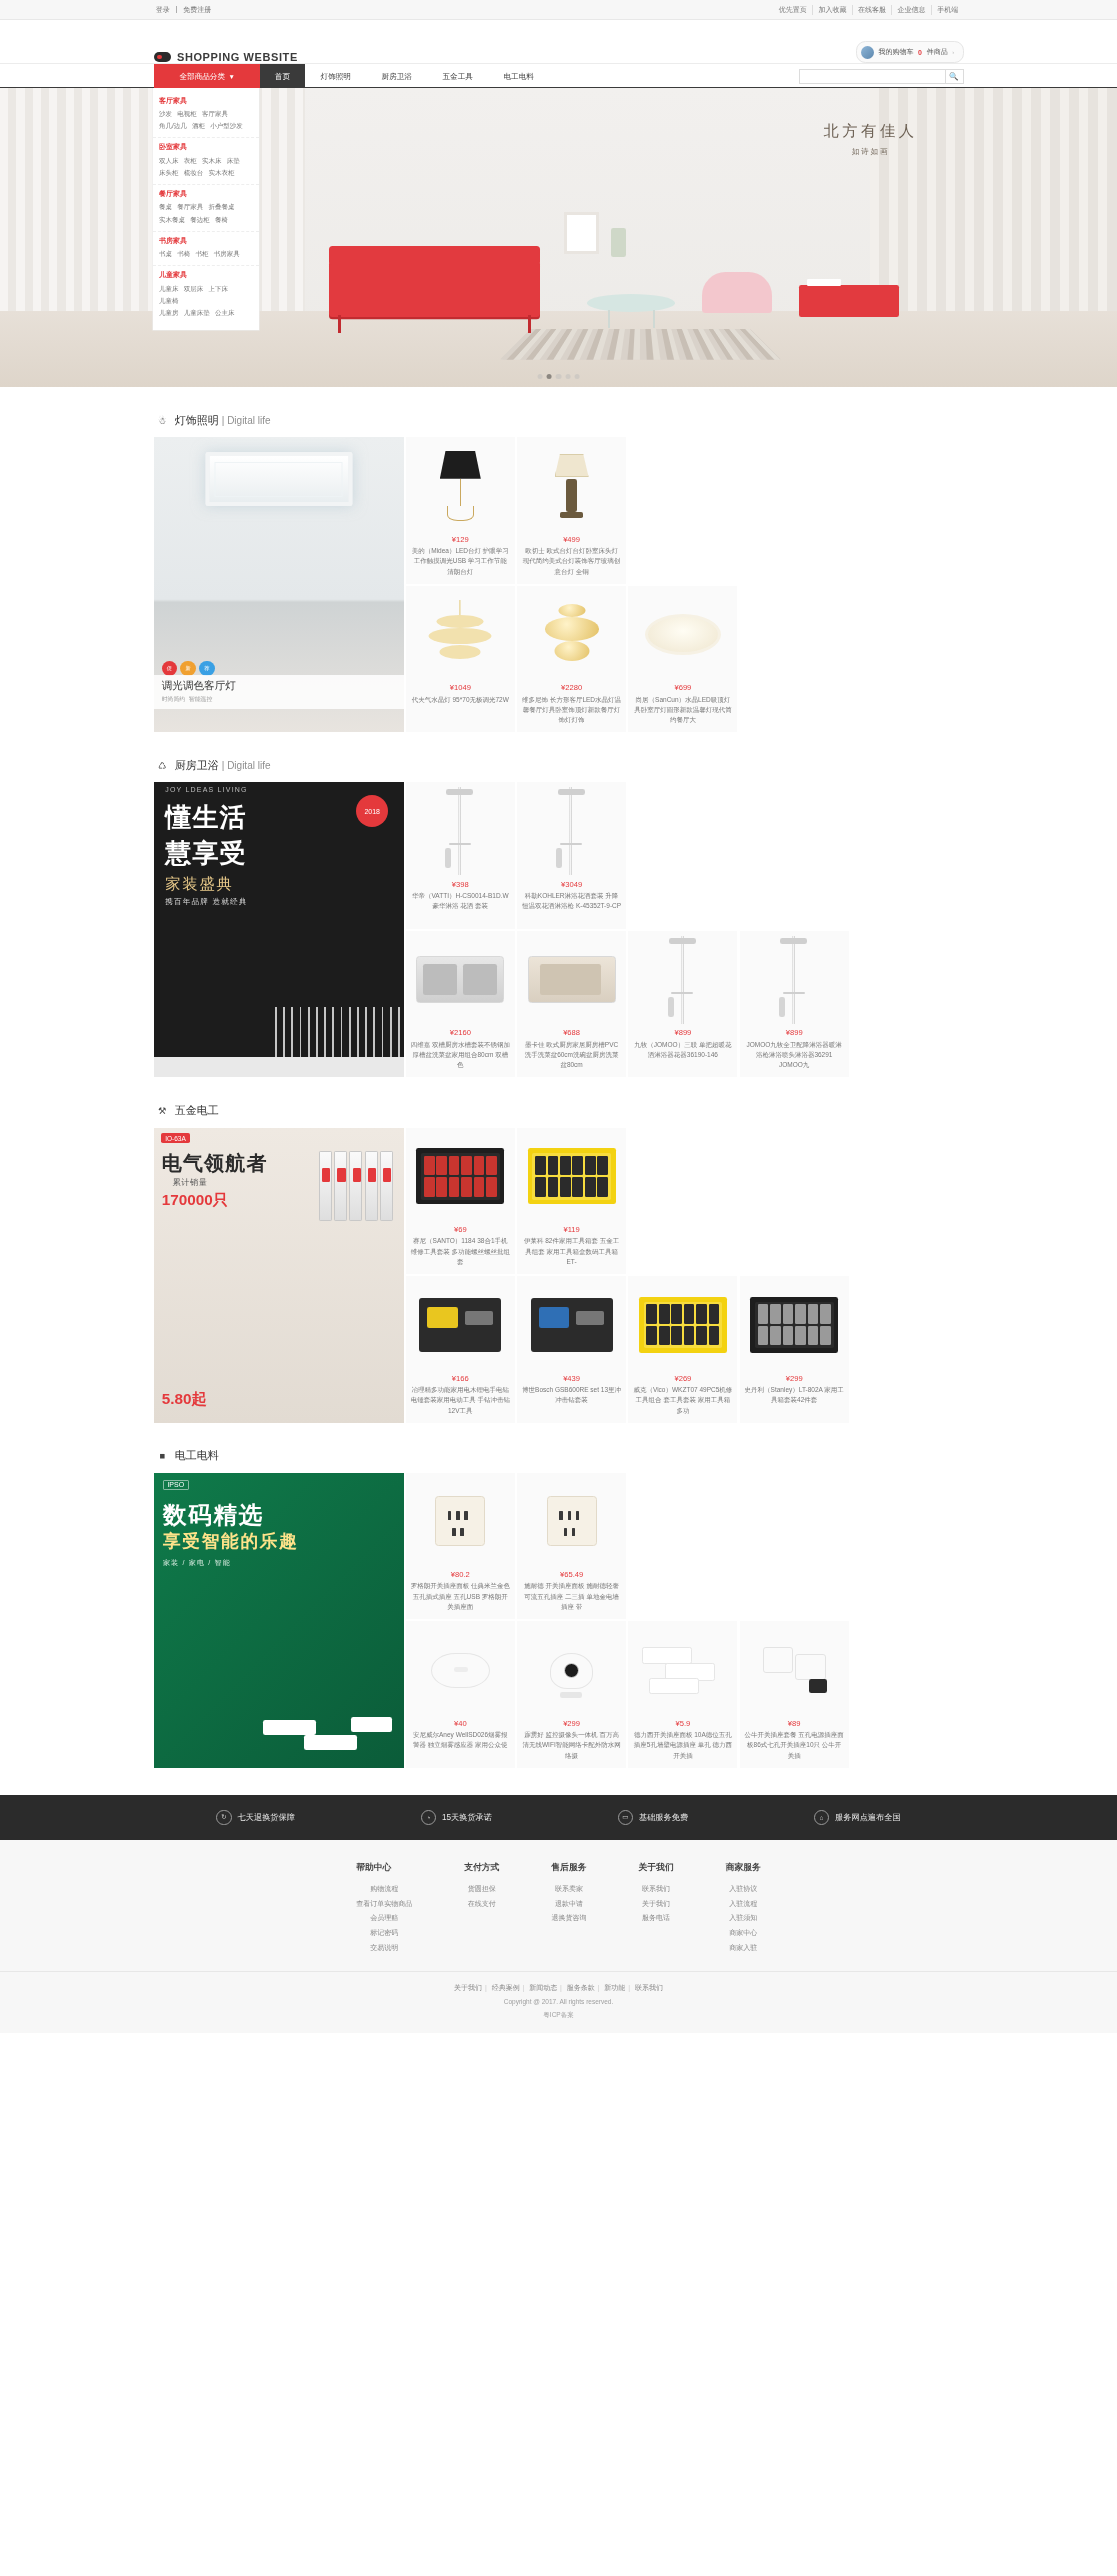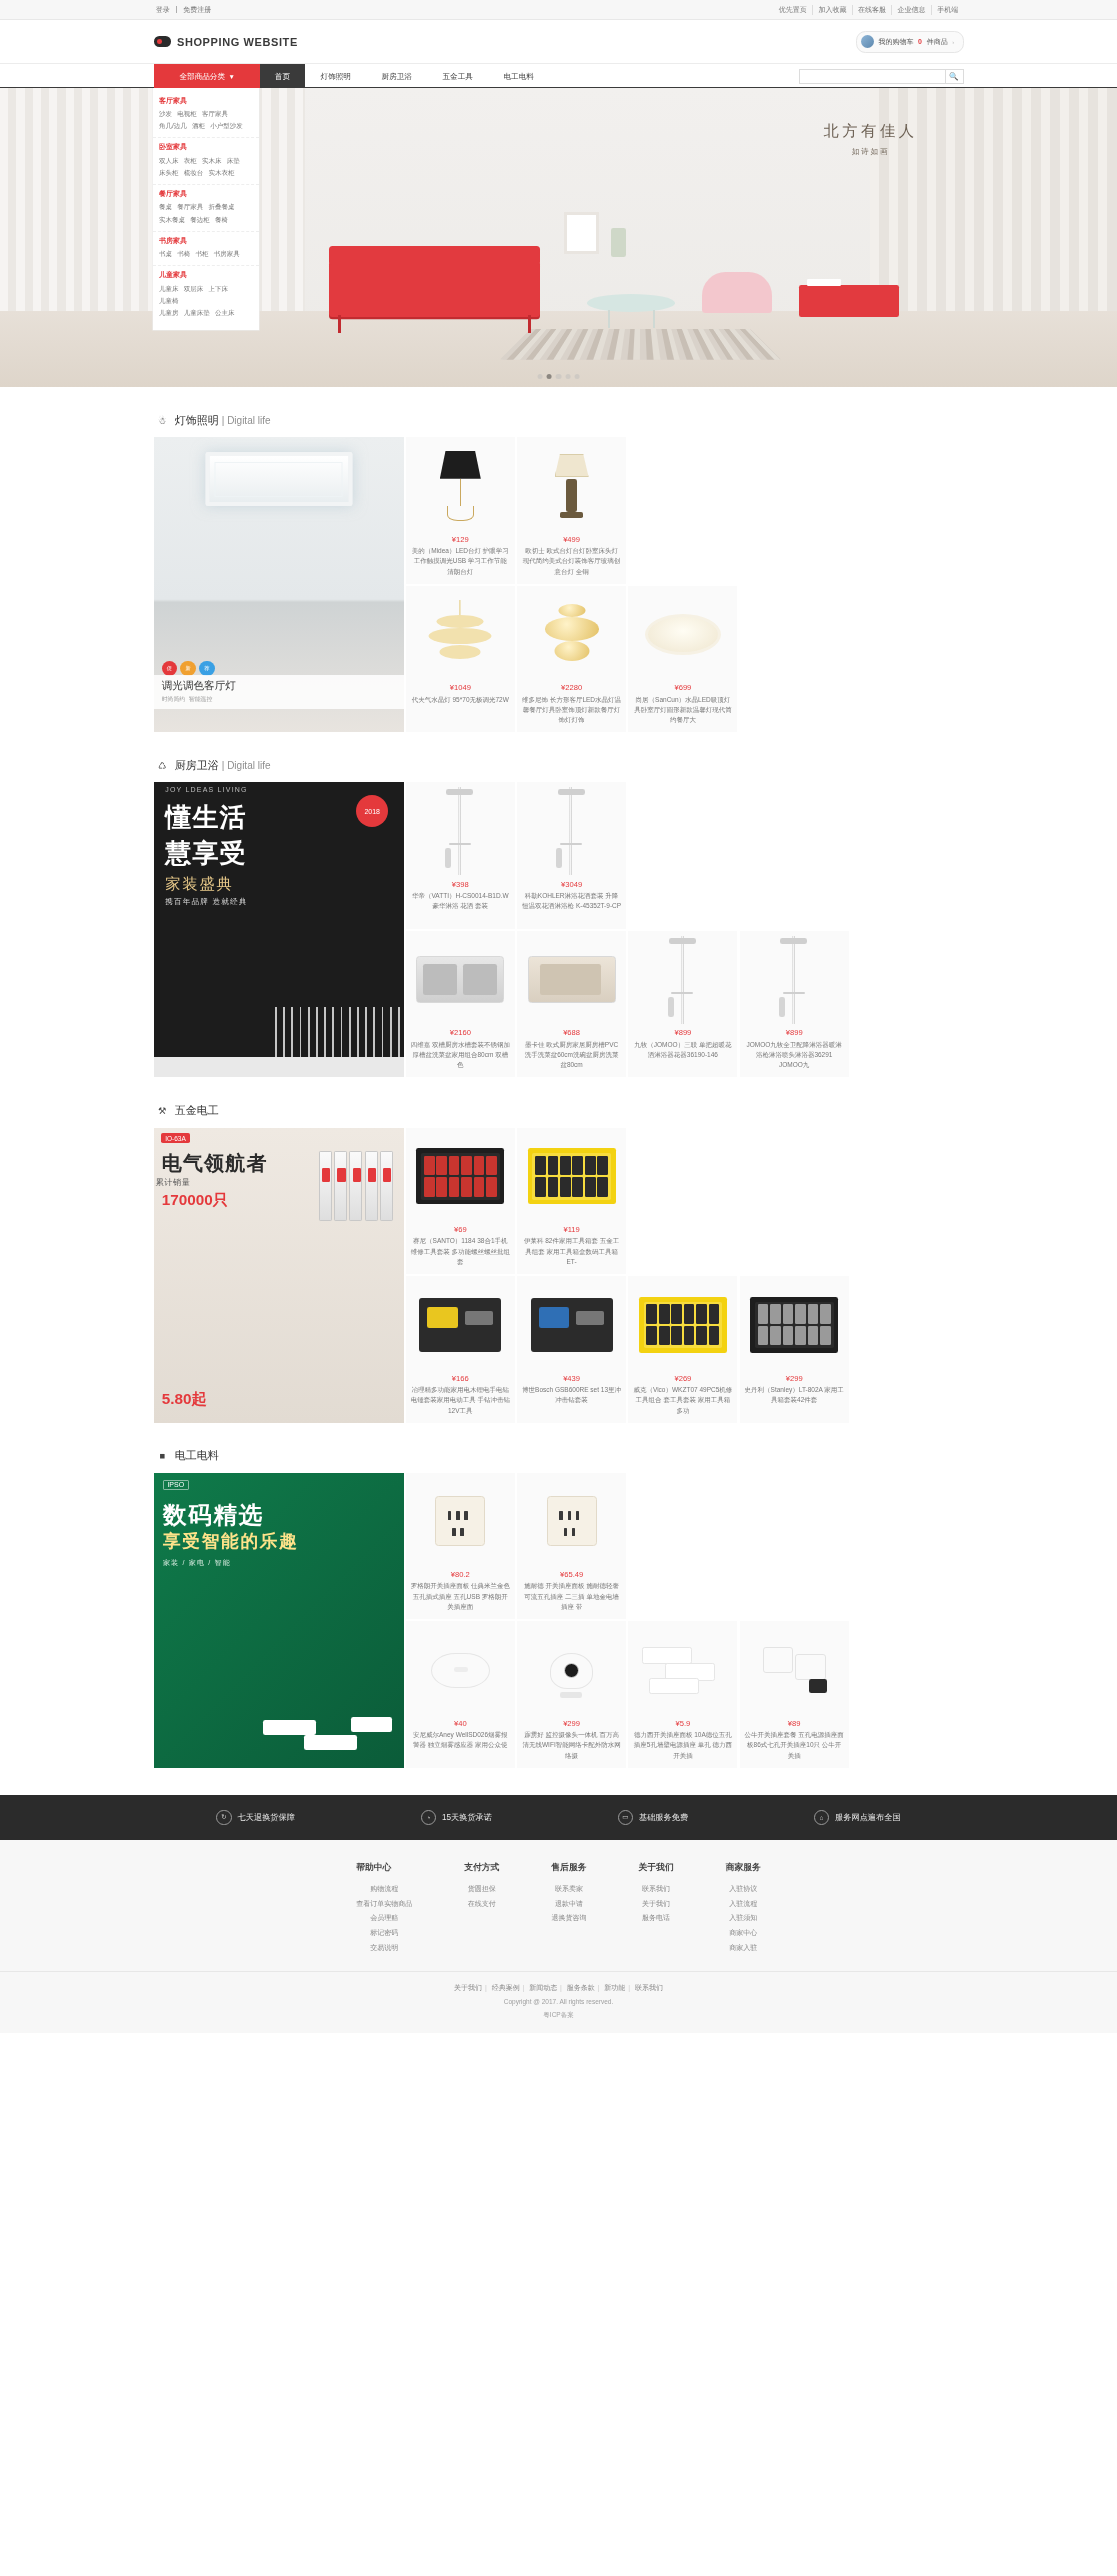--- a/index.html
+++ b/index.html
@@ -23,21 +23,21 @@
   }
   .topbar .wrap { display:flex; align-items:center; height:20px; }
   .topbar .left { display:flex; gap: 3.5px; }
   .topbar .right { margin-left:auto; display:flex; gap: 0; }
   .topbar a { color:#777; text-decoration:none; padding: 0 5.3px; border-right:0.6px solid #ddd; }
   .topbar .left a { border-right:none; padding:0 2.3px; }
   .topbar .right a:last-child { border-right:none; }
 
   
   .header { height: 43px; background:#fff; }
-  .header .wrap { display:flex; align-items:center; height:43px; }
+  .header .wrap { display:flex; align-items:flex-end; height:43px; }
   .logo { display:flex; align-items:center; gap:5.9px; }
   .logo-mark {
     width: 17.6px; height:10.6px; border-radius: 5.3px; background:#2b2b2b;
     position:relative;
   }
   .logo-mark:after{
     content:""; position:absolute; left:3.5px; top:2.9px; width:4.7px;height:4.7px;border-radius:50%;
     background:#e4393c;
   }
   .logo-text { font-size: 11px; letter-spacing: 0.6px; color:#3a3a3a; font-weight:bold; }
@@ -206,21 +206,21 @@
   .pk-small { position:absolute; left:11.7px; top:115px; color:#ddd; font-size:7.6px; letter-spacing:1.2px;}
   .pk-top { position:absolute; left:11.7px; top:3.5px; color:#bdbdbd; font-size:7px; letter-spacing:1.2px;}
   .pk-badge { position:absolute; right: 15.3px; top: 13px; width:32px;height:32px;border-radius:50%;background:#e4393c;color:#fff;font-size:7px;display:flex;align-items:center;justify-content:center;}
   .pk-rack { position:absolute; right: 0; bottom: 0; width: 129px; height: 70px;
     background: repeating-linear-gradient(90deg, #d8d8d8 0 1.8px, transparent 1.8px 8.2px); opacity:.9;}
   .pk-strip { position:absolute; left:0; bottom:0; width:100%; height: 20px; background:#e9e9e9; }
 
   .promo-electric { height:100%; background: linear-gradient(180deg,#efe9e2,#e2dbd2); position:relative; overflow:hidden;}
   .pe-badge{position:absolute;left:7px;top:5.9px;background:#e4393c;color:#fff;font-size:6.5px;padding:1.2px 4.7px;border-radius:1.8px;}
   .pe-title{position:absolute;left:8.2px;top:22px;color:#2b2b2b;font-size:20px;font-weight:bold;letter-spacing:1.2px;}
-  .pe-sub{position:absolute;left:2px;top:49px;color:#555;font-size:8.2px;letter-spacing:0.6px;}
+  .pe-sub{position:absolute;left:19px;top:49px;color:#555;font-size:8.2px;letter-spacing:0.6px;}
   .pe-num{position:absolute;left:8.2px;top:62px;color:#e4393c;font-size:15.3px;font-weight:bold;}
   .pe-price{position:absolute;left:8.2px;bottom:13px;color:#e4393c;font-size:15.3px;font-weight:bold;}
   .pe-breaker{position:absolute;right:10.6px;top:23.5px;display:flex;gap:2.3px;}
   .brk{width:13px;height:70px;background:linear-gradient(180deg,#fafafa,#dedede);border:0.6px solid #c8c8c8;border-radius:1.2px;position:relative;}
   .brk:after{content:"";position:absolute;left:2.3px;top:16.4px;width:8.2px;height:14px;background:#e4393c;border-radius:1.2px;}
 
   .promo-digital { height:100%; background: linear-gradient(135deg,#0f7a4a,#0b5c39); position:relative; overflow:hidden;}
   .pd-tag{position:absolute;left:9.4px;top:7px;color:#fff;font-size:7px;border:0.6px solid rgba(255,255,255,.5);padding:0.6px 3.5px;border-radius:1.2px;}
   .pd-title{position:absolute;left:9.4px;top:26px;color:#fff;font-size:23.5px;font-weight:bold;letter-spacing:1.8px;}
   .pd-title2{position:absolute;left:9.4px;top:56px;color:#ffe38a;font-size:17.6px;font-weight:bold;letter-spacing:1.8px;}

